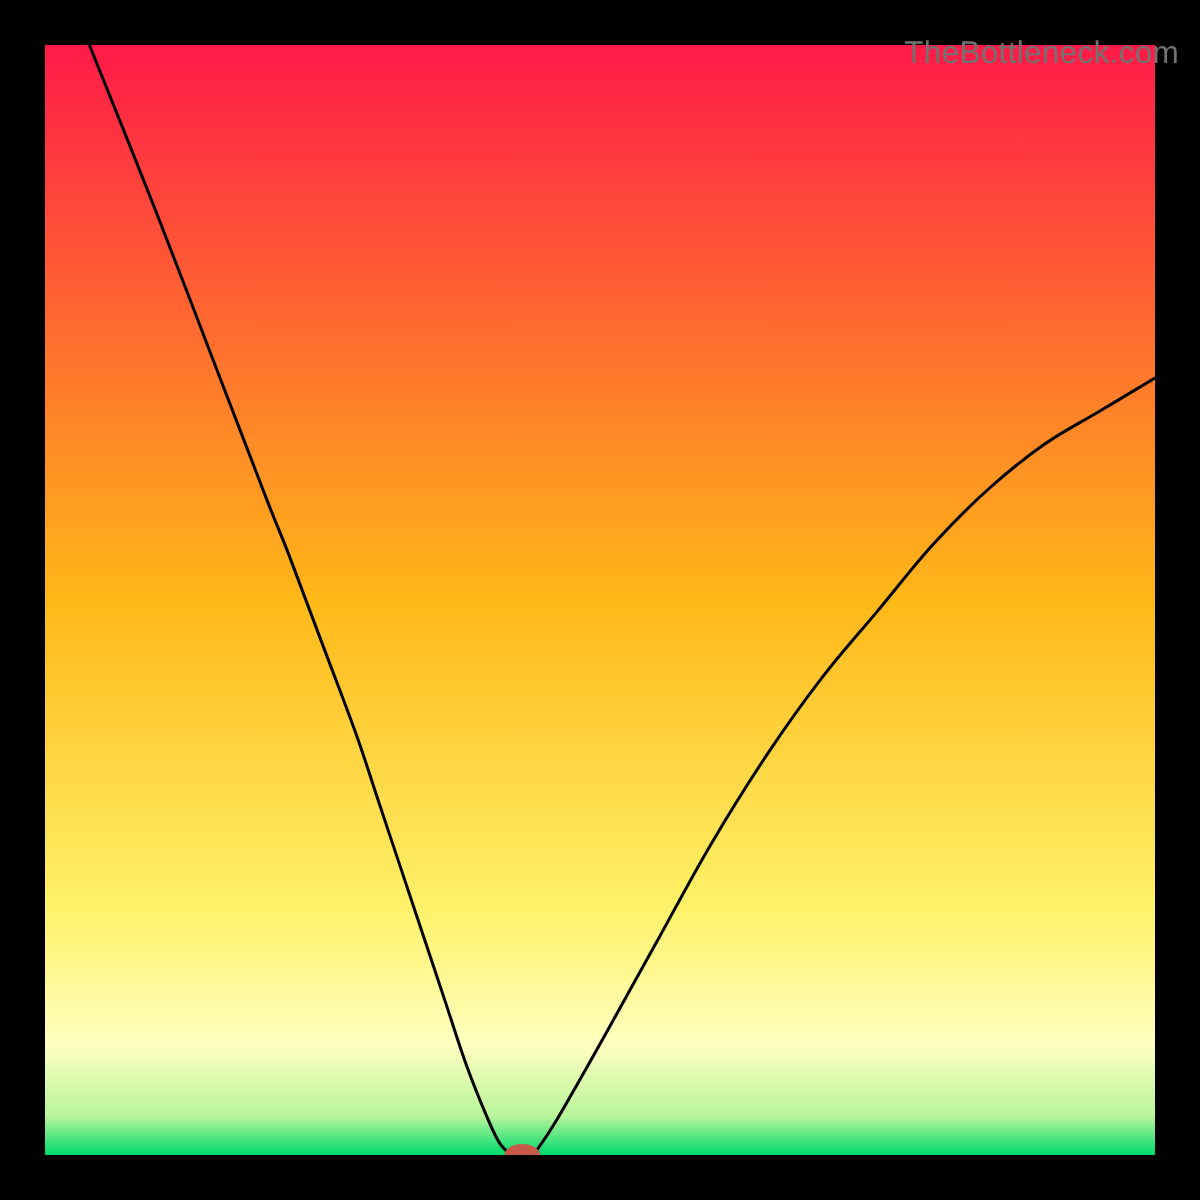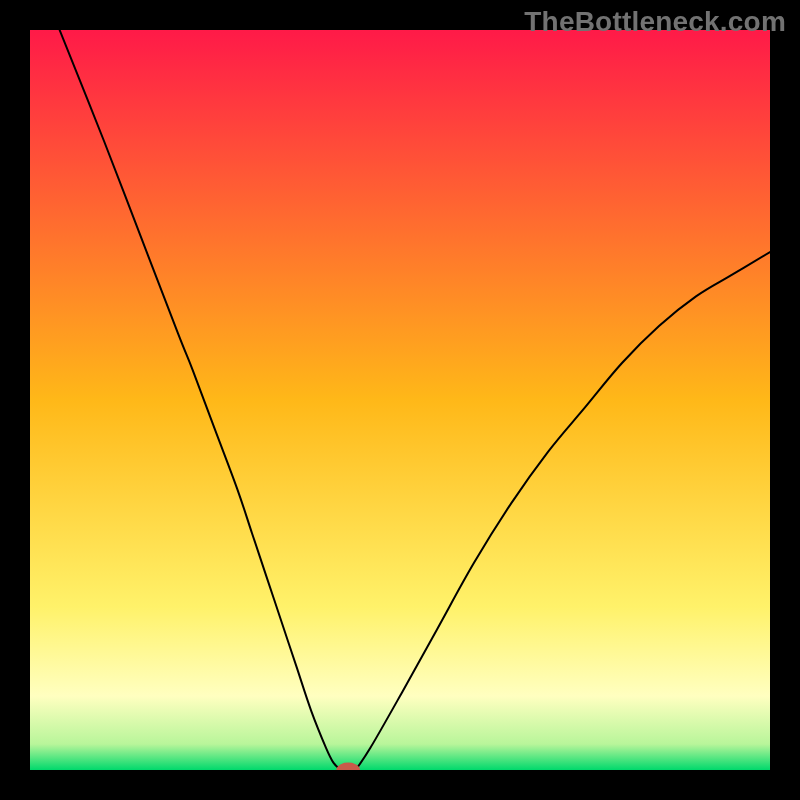--- a/index.html
+++ b/index.html
@@ -12,25 +12,25 @@
     overflow: hidden;
   }
   .frame {
     position: relative;
     width: 800px;
     height: 800px;
     background: #000;
   }
   .watermark {
     position: absolute;
-    top: 6px;
+    top: 24px;
     right: 14px;
     color: #727272;
-    font-size: 28px;
-    font-weight: 700;
+    font-size: 21px;
+    font-weight: 400;
     letter-spacing: 0.2px;
     z-index: 20;
   }
   .plot-wrap {
     position: absolute;
     left: 30px;
     top: 30px;
     width: 740px;
     height: 740px;
     background: #000;

